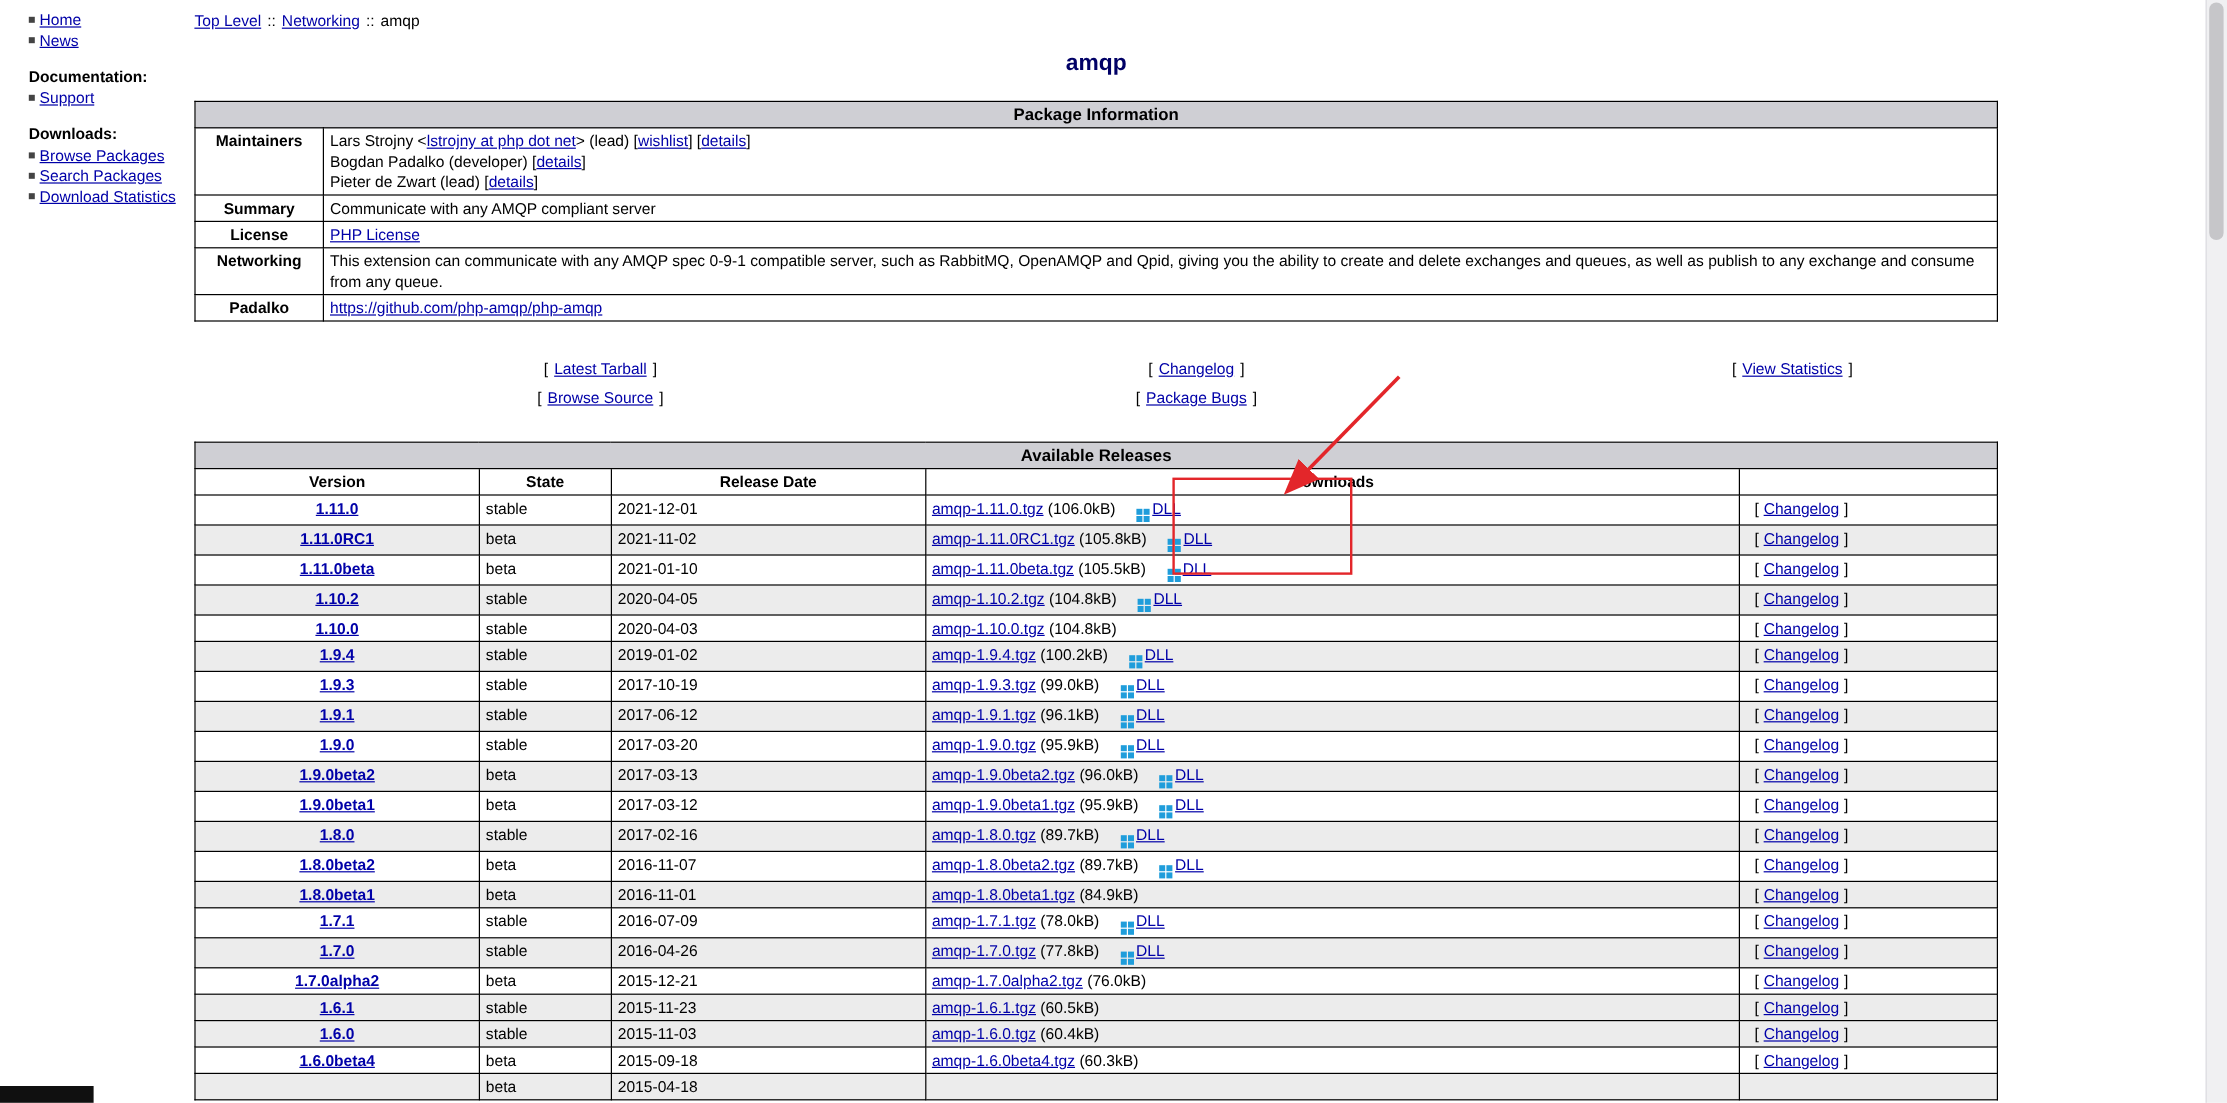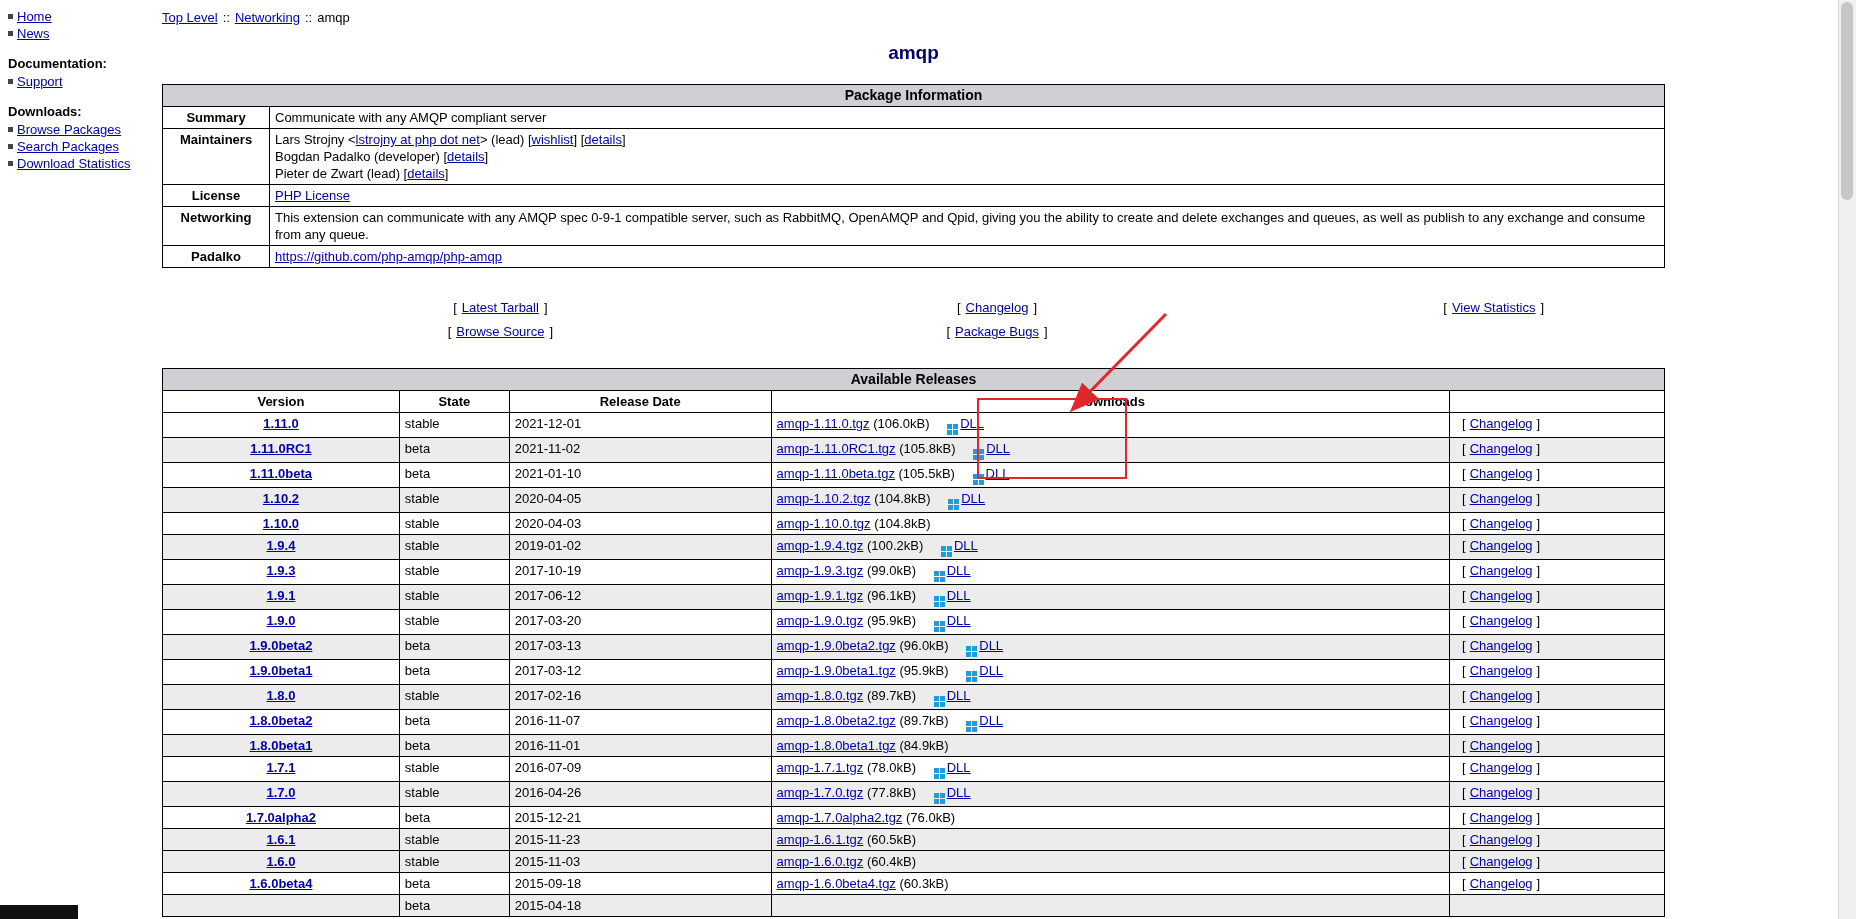--- a/index.html
+++ b/index.html
@@ -8,21 +8,21 @@
     width: 1856px; height: 919px;
     overflow: hidden;
     background: #ffffff;
     font-family: "Liberation Sans", sans-serif;
     font-size: 13px;
     color: #000;
   }
   a { color: var(--link, #0000a8); text-decoration: underline; cursor: pointer; }
 
   
-  .sidebar { position: absolute; left: 8px; top: 8px; width: 150px; }
+  .sidebar { position: absolute; left: 24px; top: 8px; width: 150px; }
   .side-item { margin: 1px 0; line-height: 16px; white-space: nowrap; }
   .sq { display: inline-block; width: 5px; height: 5px; background: #444; margin-right: 4px; vertical-align: 2px; }
   .side-header { font-weight: bold; margin: 14px 0 2px 0; line-height: 16px; }
 
   
   .main { position: absolute; left: 162px; top: 10px; width: 1503px; }
   .breadcrumb { line-height: 16px; }
   .bc-sep { margin: 0 5px; color: #000; }
   .page-title { margin: 16px 0 20px 0; text-align: center; font-size: 19px; font-weight: bold; color: var(--title, #000066); }
 
@@ -96,30 +96,30 @@
   </div>
 
   <h1 class="page-title">amqp</h1>
 
   <table class="ptable">
     <tbody>
         <tr>
           <th class="bar" colspan="2">Package Information</th>
         </tr>
     <tr>
-      <th class="rowlab">Summary</th>
-      <td>Communicate with any AMQP compliant server</td>
-    </tr>
-    <tr>
       <th class="rowlab">Maintainers</th>
       <td>
             <div class="maint-line"><span>Lars Strojny &lt;</span><a>lstrojny at php dot net</a><span>&gt; (lead) [</span><a>wishlist</a><span>] [</span><a>details</a><span>]</span></div>
             <div class="maint-line"><span>Bogdan Padalko (developer) [</span><a>details</a><span>]</span></div>
             <div class="maint-line"><span>Pieter de Zwart (lead) [</span><a>details</a><span>]</span></div>
           </td>
+    </tr>
+    <tr>
+      <th class="rowlab">Summary</th>
+      <td>Communicate with any AMQP compliant server</td>
     </tr>
     <tr>
       <th class="rowlab">License</th>
       <td><a>PHP License</a></td>
     </tr>
     <tr>
       <th class="rowlab">Networking</th>
       <td>This extension can communicate with any AMQP spec 0-9-1 compatible server, such as RabbitMQ, OpenAMQP and Qpid, giving you the ability to create and delete exchanges and queues, as well as publish to any exchange and consume from any queue.</td>
     </tr>
     <tr>

